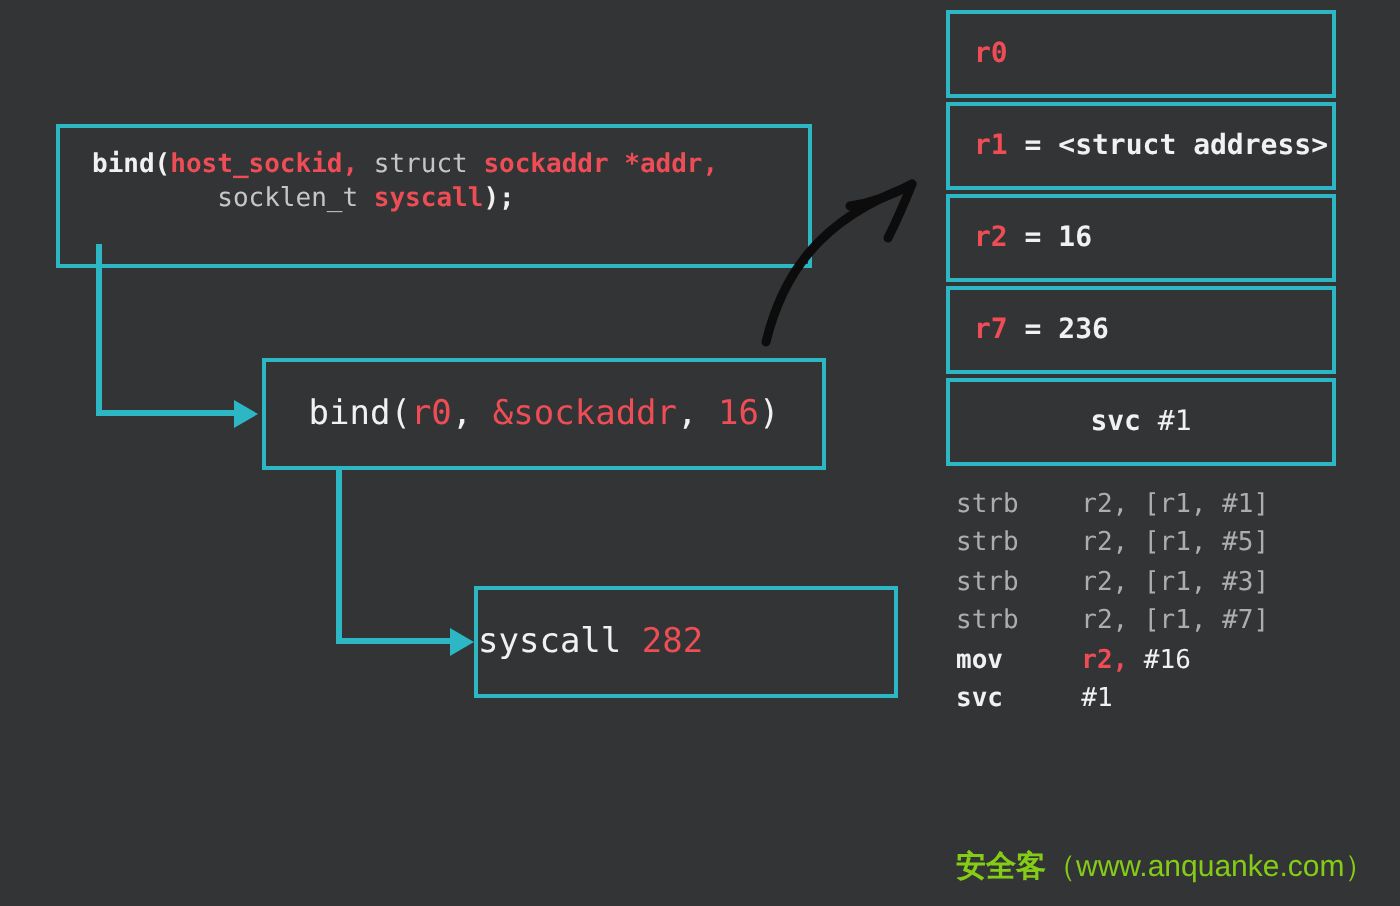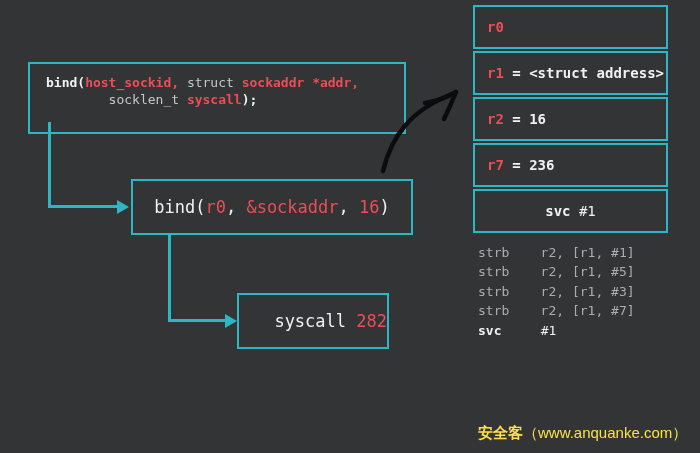--- a/index.html
+++ b/index.html
@@ -19,22 +19,22 @@
 
   
   .box-c { left:28px; top:62px; width:378px; height:72px;
            padding:10px 0 0 16px; font-size:13px; line-height:17px; }
 
   
   .box-call { left:131px; top:179px; width:282px; height:56px;
               display:flex; align-items:center; justify-content:center; font-size:17px; }
 
   
-  .box-sys { left:237px; top:293px; width:152px; height:56px;
-             display:flex; align-items:center; justify-content:flex-end; font-size:17px; }
+  .box-sys { left:237px; top:293px; width:212px; height:56px;
+             display:flex; align-items:center; justify-content:flex-start; font-size:17px; }
 
   
   .cline { position:absolute; background:var(--cyan); }
   .c1v { left:48px;  top:122px; width:3px;  height:86px; }
   .c1h { left:48px;  top:205px; width:70px; height:3px; }
   .c2v { left:168px; top:235px; width:3px;  height:87px; }
   .c2h { left:168px; top:319px; width:59px; height:3px; }
   .chead { position:absolute; width:0; height:0;
            border-top:7px solid transparent; border-bottom:7px solid transparent;
            border-left:12px solid var(--cyan); }
@@ -50,21 +50,21 @@
              font-size:14px; white-space:pre; }
   .reg-box.centered { justify-content:center; padding-left:0; }
 
   
   .asm { position:absolute; left:478px; top:243px; font-size:13px; line-height:19.4px; }
   .asm .code-line { white-space:pre; }
 
   
   .watermark { position:absolute; left:478px; top:424px;
                font-family:"Liberation Sans","DejaVu Sans",sans-serif;
-               font-size:15px; color:#fde047; white-space:pre; }
+               font-size:15px; color:#84cc16; white-space:pre; }
 </style>
 </head>
 <body>
 
 <div class="canvas">
 
   <div class="fbox box-c">
     <div class="code-line"><span class="seg-white seg-bold">bind(</span><span class="seg-red seg-bold">host_sockid,</span><span class="seg-gray"> struct </span><span class="seg-red seg-bold">sockaddr *addr,</span></div>
     <div class="code-line"><span class="seg-gray">        socklen_t </span><span class="seg-red seg-bold">syscall</span><span class="seg-white seg-bold">);</span></div>
   </div>
@@ -99,18 +99,19 @@
     <div class="reg-box"><span class="seg-red seg-bold">r2</span><span class="seg-white seg-bold"> = 16</span></div>
     <div class="reg-box"><span class="seg-red seg-bold">r7</span><span class="seg-white seg-bold"> = 236 </span></div>
     <div class="reg-box centered"><span class="seg-white seg-bold">svc</span><span class="seg-white"> #1</span></div>
   </div>
 
   <div class="asm">
     <div class="code-line"><span class="seg-dim">strb    r2, [r1, #1]</span></div>
     <div class="code-line"><span class="seg-dim">strb    r2, [r1, #5]</span></div>
     <div class="code-line"><span class="seg-dim">strb    r2, [r1, #3]</span></div>
     <div class="code-line"><span class="seg-dim">strb    r2, [r1, #7]</span></div>
+    <div class="code-line"><span class="seg-white seg-bold">mov     </span><span class="seg-red seg-bold">r2,</span><span class="seg-white"> #16</span></div>
     <div class="code-line"><span class="seg-white seg-bold">svc     </span><span class="seg-white">#1</span></div>
   </div>
 
   <div class="watermark"><span class=" seg-bold">安全客</span><span class="">（www.anquanke.com）</span></div>
 
 </div>
 
 </body></html>

